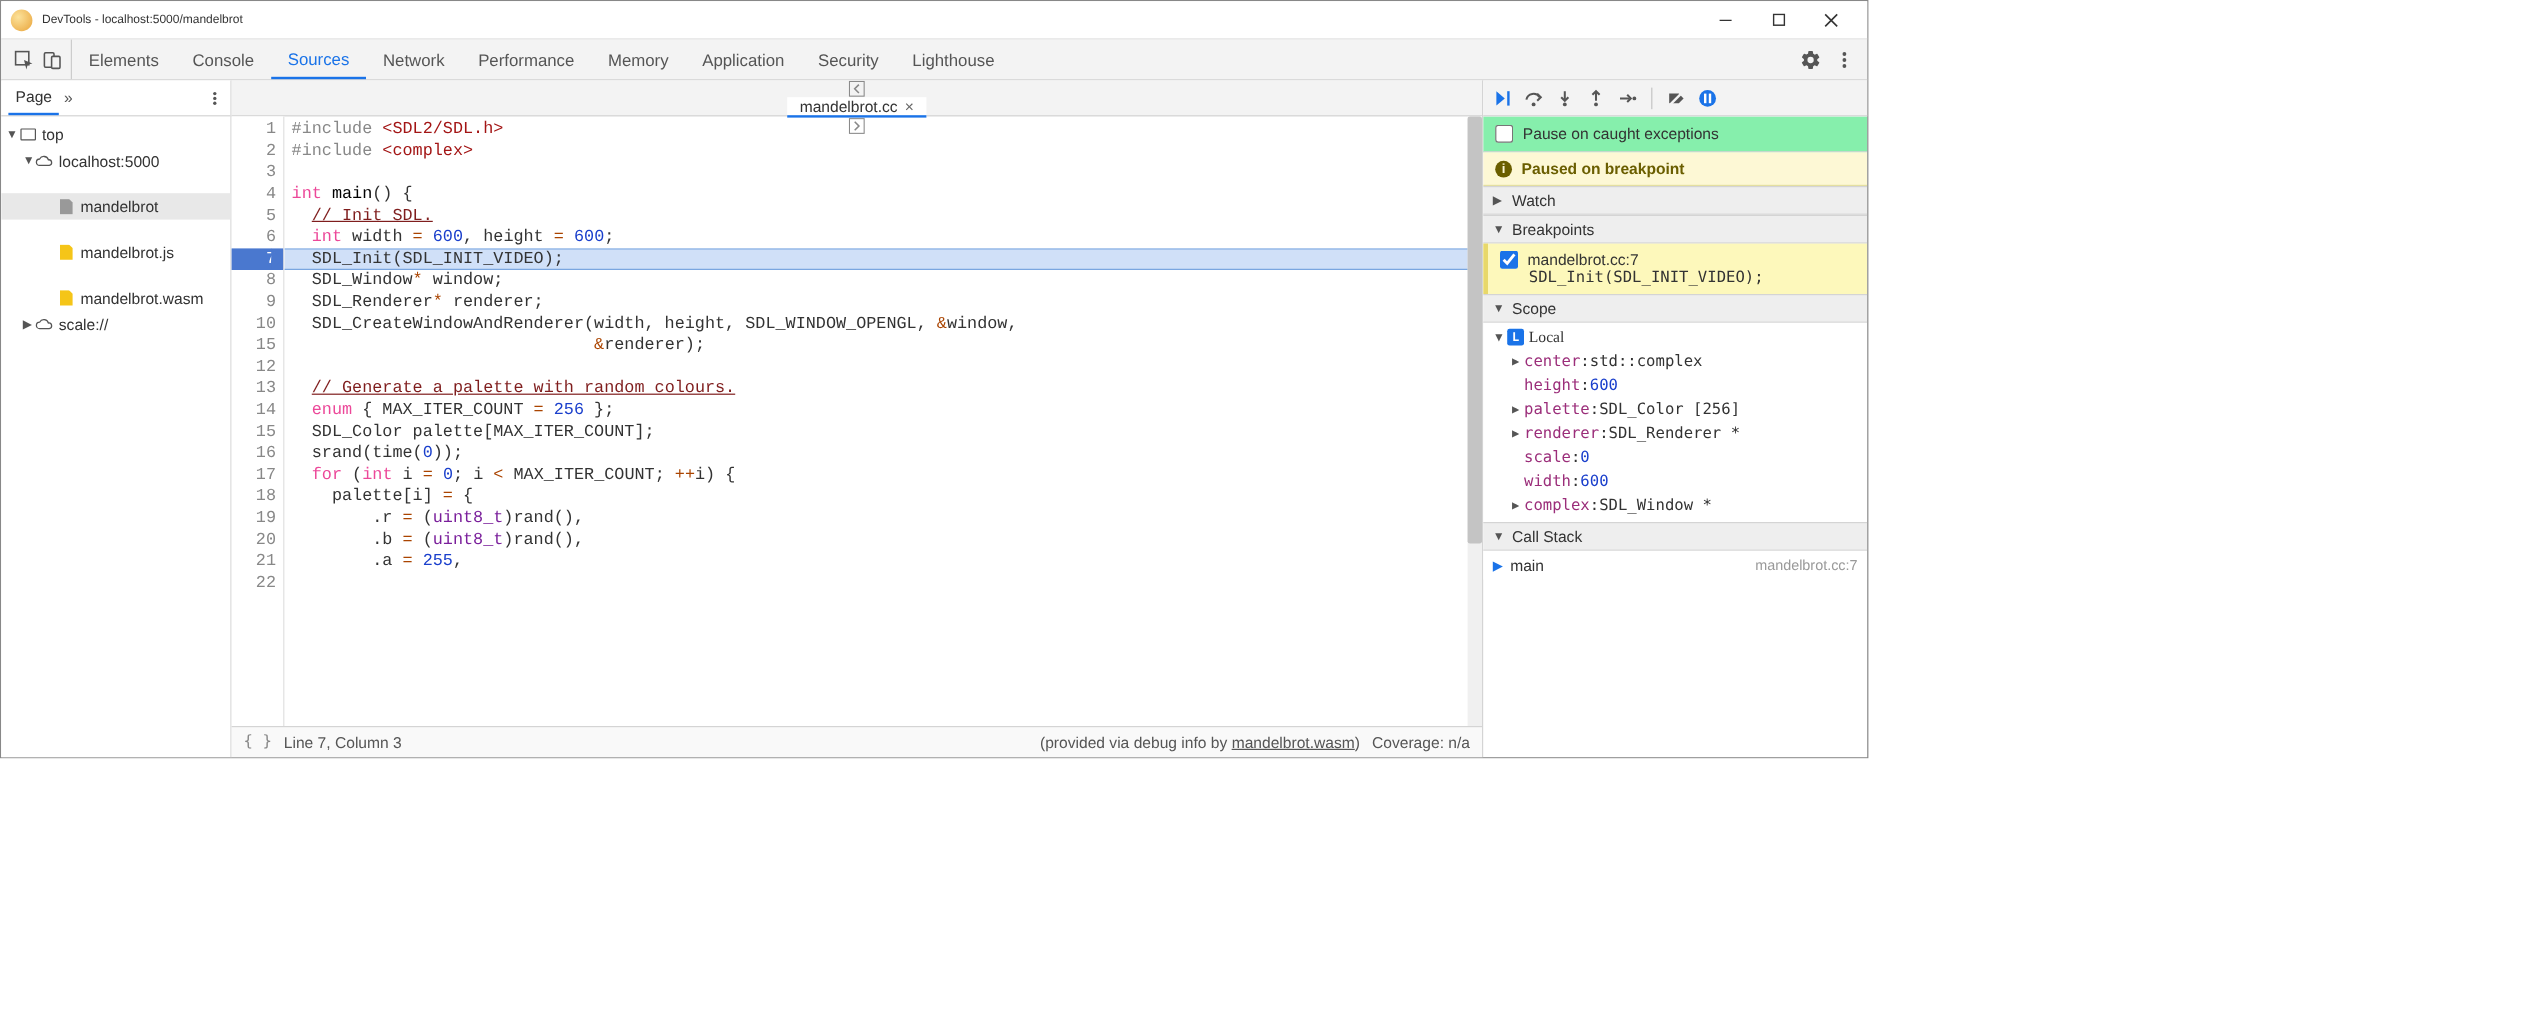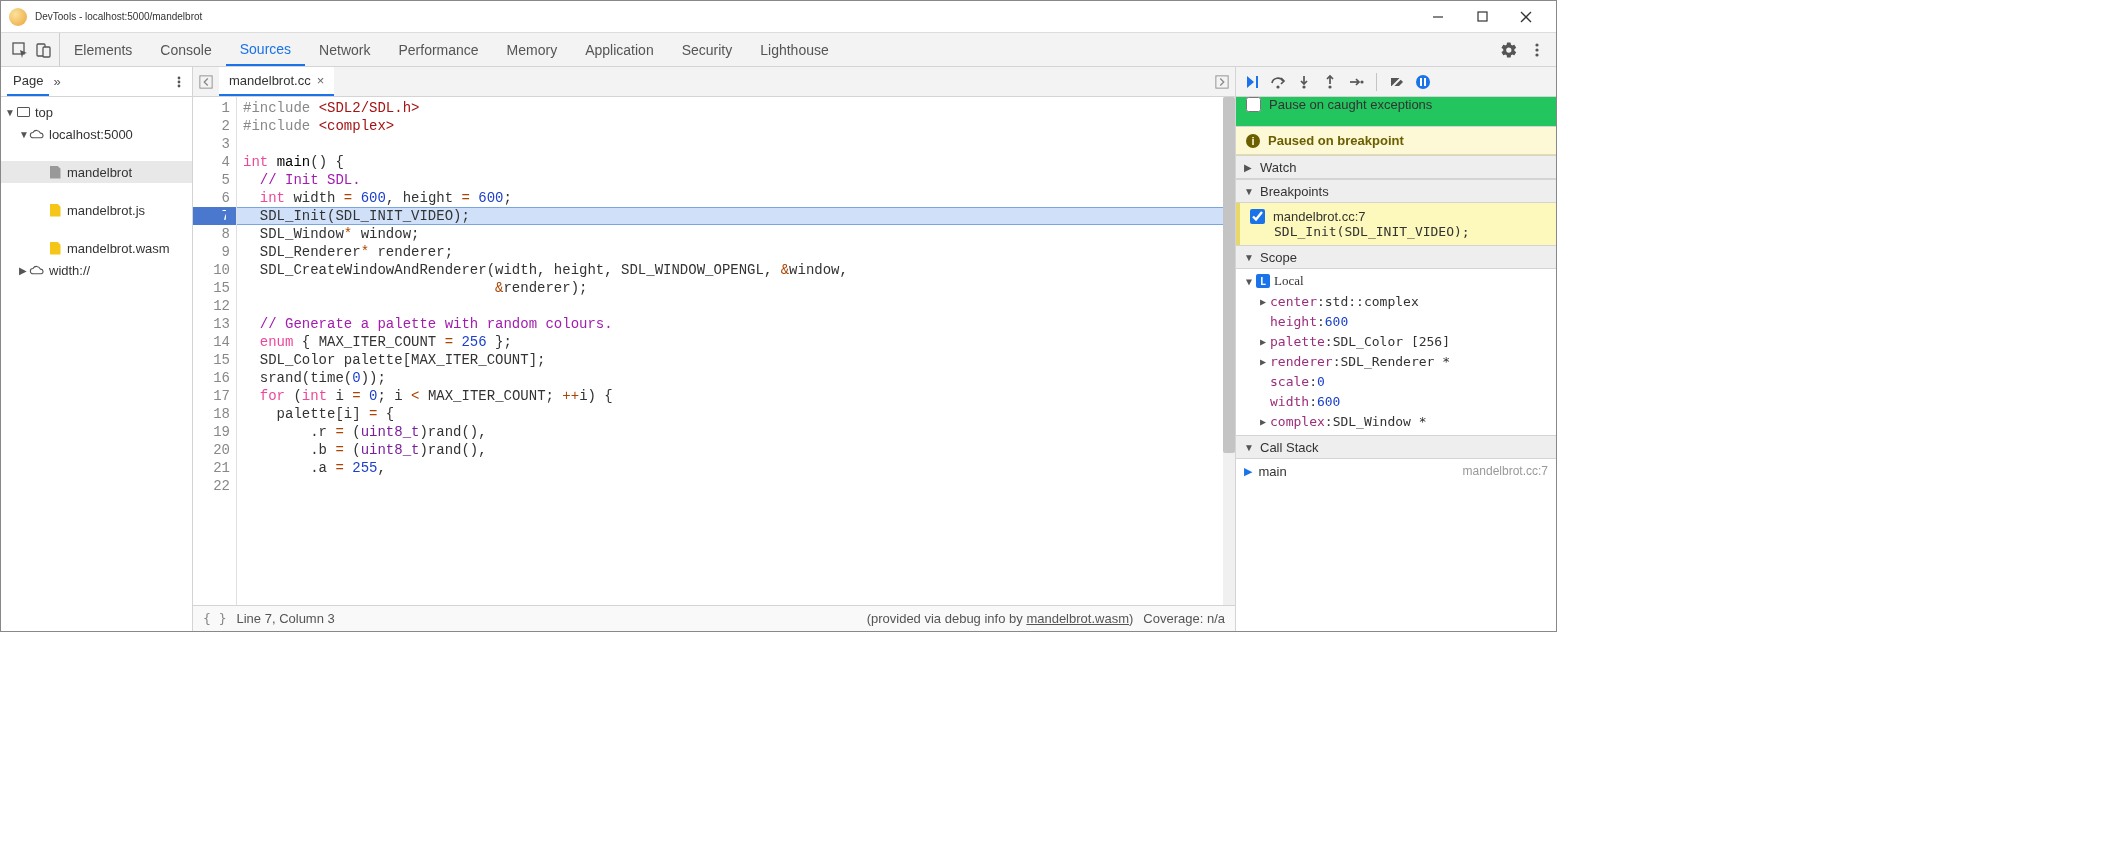--- a/index.html
+++ b/index.html
@@ -35,21 +35,21 @@
 .tree-row .tri { width: 10px; font-size: 10px; color: #555; }
 .tree-row .ticon { display: inline-flex; width: 16px; justify-content: center; margin-right: 4px; }
 .folder-icon { width: 13px; height: 10px; border: 1px solid #555; border-radius: 1px; }
 .cloud-icon svg { width: 16px; height: 11px; }
 .file-icon { width: 11px; height: 13px; background: #999; clip-path: polygon(0 0, 70% 0, 100% 25%, 100% 100%, 0 100%); }
 .file-icon.js { background: #f5c518; }
 .file-icon.wasm { background: #f5c518; }
 
 
 .mid-pane { flex: 1; display: flex; flex-direction: column; border-right: 1px solid #d4d4d4; min-width: 0; }
-.mid-pane .file-tabbar { height: 30px; display: flex; align-items: center; border-bottom: 1px solid #d4d4d4; background: #f3f3f3; }
+.mid-pane .file-tabbar { height: 30px; display: flex; align-items: center; border-bottom: 1px solid #d4d4d4; background: #f3f3f3; flex-direction: column; }
 .file-tabbar .nav-back { width: 26px; display: flex; justify-content: center; }
 .file-tabbar .nav-back svg, .file-tabbar .nav-fwd svg { width: 14px; height: 14px; }
 .file-tabbar .file-tab { height: 100%; display: flex; align-items: center; padding: 0 10px; font-size: 13px; color: #333; border-bottom: 2px solid #1a73e8; background: #fff; cursor: pointer; gap: 6px; }
 .file-tabbar .close-x { font-size: 13px; color: #666; }
 .file-tabbar .spacer { flex: 1; }
 .file-tabbar .nav-fwd { width: 26px; display: flex; justify-content: center; }
 
 .editor { flex: 1; display: flex; min-height: 0; font-family: Consolas, "Courier New", monospace; font-size: 14px; position: relative; }
 .gutter { width: 44px; background: #fff; border-right: 1px solid #e0e0e0; text-align: right; color: #888; padding-top: 2px; }
 .gutter .ln { height: 18px; padding-right: 6px; line-height: 18px; }
@@ -57,35 +57,35 @@
 .gutter .ln.bp::after { content: ""; position: absolute; right: -8px; top: 0; border: 9px solid transparent; border-left-color: #4a78cf; }
 .code { flex: 1; padding-top: 2px; overflow: hidden; position: relative; }
 .code .cl { height: 18px; line-height: 18px; white-space: pre; padding-left: 6px; }
 .code .cl.current { background: #d0e0f8; box-shadow: inset 0 1px 0 #7aa6e0, inset 0 -1px 0 #7aa6e0; }
 .tok-pp { color: #888; }
 .tok-kw { color: #ec4899; }
 .tok-type { color: #7a1f9b; }
 .tok-num { color: #1a3fcc; }
 .tok-str { color: #a31515; }
 .tok-op { color: #aa4400; }
-.tok-com { color: #a21caf; }
+.tok-com { color: #7f1d1d; text-decoration: underline; }
 .tok-fn { color: #000; }
 .scroll-v { position: absolute; right: 0; top: 0; bottom: 0; width: 12px; background: #f0f0f0; }
 .scroll-v .thumb { position: absolute; top: 0; width: 100%; background: #c4c4c4; border-radius: 2px; }
 
 .statusbar { height: 26px; border-top: 1px solid #d4d4d4; display: flex; align-items: center; padding: 0 10px; font-size: 13px; background: #f9f9f9; color: #555; gap: 10px; }
 .statusbar .sp { flex: 1; }
 .statusbar .underline { text-decoration: underline; }
 
 
 .right-pane { width: 320px; display: flex; flex-direction: column; min-width: 0; }
 .dbg-toolbar { height: 30px; display: flex; align-items: center; gap: 10px; padding: 0 8px; border-bottom: 1px solid #d4d4d4; background: #f3f3f3; }
 .dbg-toolbar .sep { width: 1px; height: 18px; background: #c4c4c4; margin: 0 2px; }
 .dbg-icon svg { width: 16px; height: 16px; }
-.exc-row { height: 30px; display: flex; gap: 8px; padding: 0 10px; border-bottom: 1px solid #d4d4d4; background: #22c55e; }
+.exc-row { height: 30px; display: flex; align-items: center; gap: 8px; padding: 0 10px; border-bottom: 1px solid #d4d4d4; background: #86efac; }
 .exc-row input[type=checkbox] { width: 15px; height: 15px; }
 .paused-banner { background: #fdf8d5; color: #6a5e00; display: flex; align-items: center; gap: 8px; padding: 6px 10px; font-weight: 600; border-bottom: 1px solid #e4dfa0; }
 .info-icon { width: 14px; height: 14px; border-radius: 50%; background: #6a5e00; color: #fdf8d5; font-size: 11px; display: flex; align-items: center; justify-content: center; font-weight: 700; }
 .section-hdr { background: #eee; height: 24px; display: flex; align-items: center; gap: 6px; padding: 0 8px; border-top: 1px solid #d4d4d4; border-bottom: 1px solid #d4d4d4; font-size: 13px; color: #333; cursor: pointer; }
 .section-hdr .tri { font-size: 10px; color: #555; width: 10px; }
 .bp-list { background: #fdf8bb; padding: 6px 10px; border-left: 4px solid #e8d86a; }
 .bp-list .bp-row { display: flex; align-items: center; gap: 8px; }
 .bp-list input[type=checkbox] { width: 15px; height: 15px; accent-color: #1a73e8; }
 .bp-code { font-family: Consolas, monospace; font-size: 13px; padding-left: 24px; color: #333; }
 .scope { background: #fff; padding: 2px 0 4px; font-family: Consolas, monospace; font-size: 13px; }
@@ -223,21 +223,21 @@
             </span>
           <span>mandelbrot.wasm</span>
         </div>
         <div class="tree-row tree-indent1">
           <span class="tri">▶</span>
           <span class="ticon cloud-icon">
               <svg viewBox="0 0 24 16">
                 <path fill="none" stroke="#555" stroke-width="1.6" d="M6 13a4 4 0 0 1 0-8 6 6 0 0 1 11 1 3.5 3.5 0 0 1 1 7H6z"></path>
               </svg>
             </span>
-          <span>width://</span>
+          <span>scale://</span>
         </div>
       </div>
     </div>
 
     <div class="mid-pane">
       <div class="file-tabbar">
         <div class="nav-back icon-btn">
           <svg viewBox="0 0 16 16">
               <rect x="1" y="1" width="14" height="14" fill="none" stroke="#888"></rect>
               <path d="M10 4 L6 8 L10 12" fill="none" stroke="#888" stroke-width="1.5"></path>

